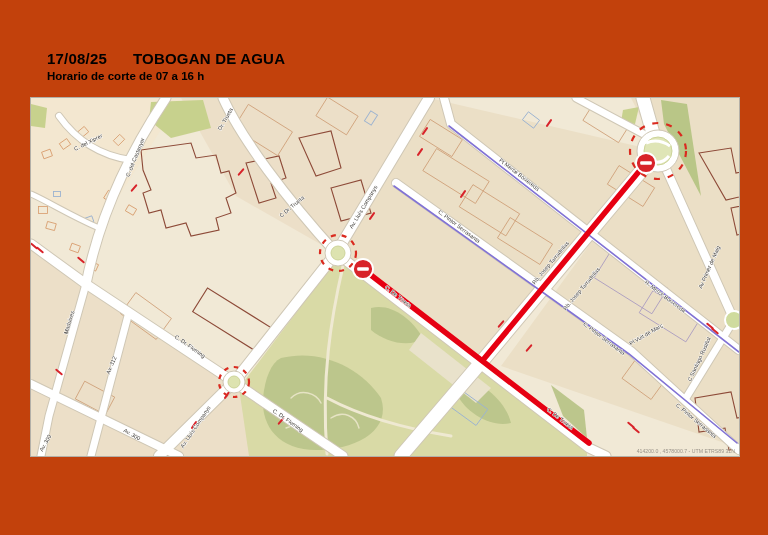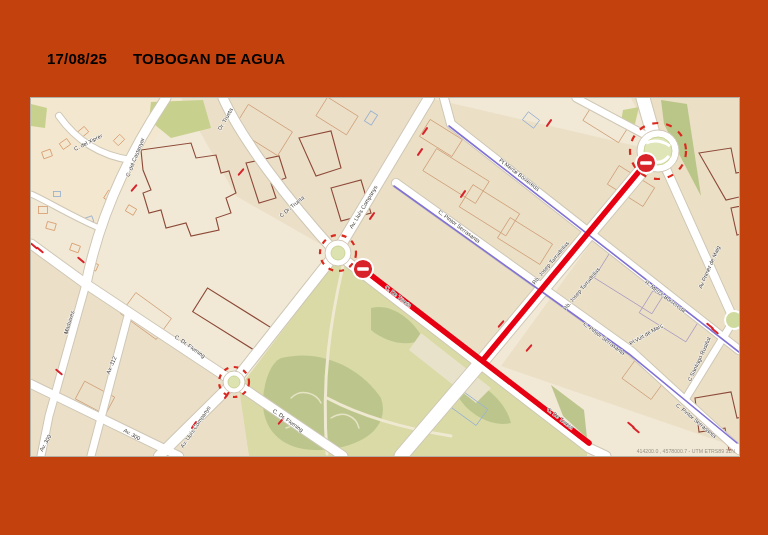--- a/index.html
+++ b/index.html
@@ -31,20 +31,21 @@
 </style>
 </head>
 <body>
 
 <div id="page">
 
   <div id="header">
     <div class="line1">
       <span class="date">17/08/25</span><span>TOBOGAN DE AGUA</span>
     </div>
+    <div class="line2">Horario de corte de 07 a 16 h</div>
   </div>
 
   <div id="map-frame">
     <svg width="708" height="358" viewBox="0 0 708 358">
 
       <rect x="0" y="0" width="708" height="358" fill="#f1e9d6"></rect>
 
       <g>
         <path d="M0,0 L150,0 L68,130 L0,96 Z" fill="#f3e7d0"></path>
         <path d="M150,0 L398,0 L305,155 L205,98 Z" fill="#ecdfc8"></path>

